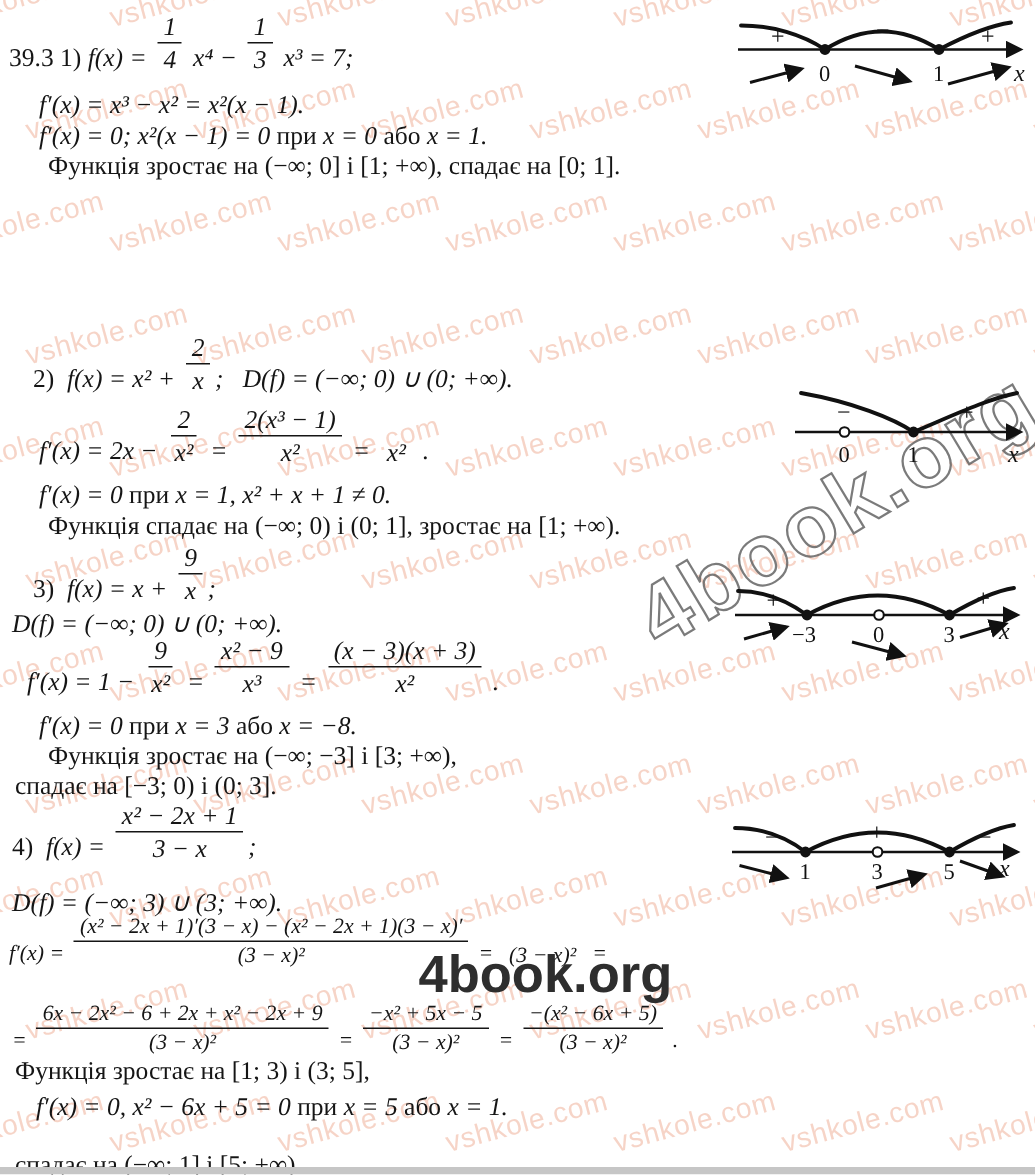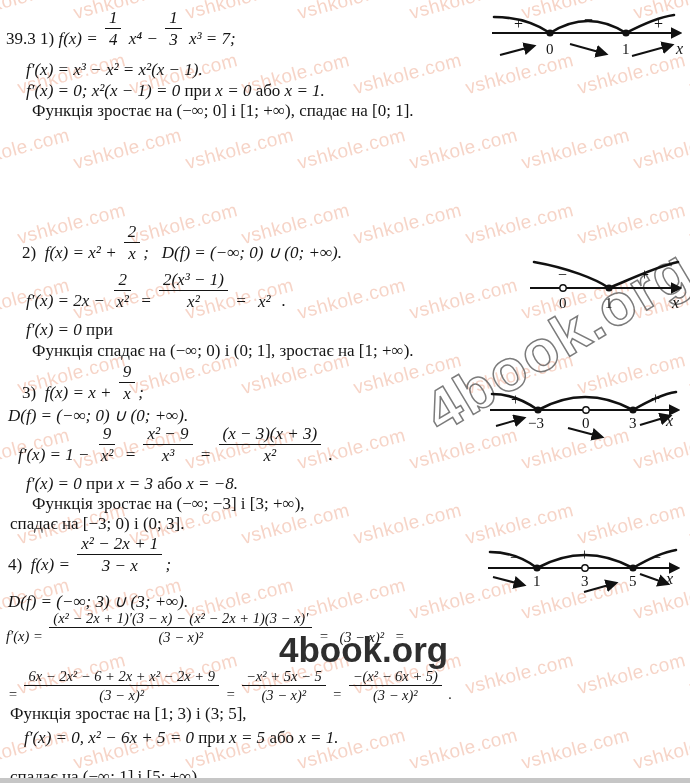--- a/index.html
+++ b/index.html
@@ -178,21 +178,21 @@
   <line class="arr" x1="142" y1="51" x2="182" y2="40" marker-end="url(#ah)"></line>
 </svg>
 
 <div class="line fl" style="left:22px;top:222px">
   <span class="w">2)  </span><span>f(x) = x² + </span><span class="frac"><span class="n">2</span><span class="d">x</span></span><span>;   </span><span>D(f) = (−∞; 0) ∪ (0; +∞).</span>
 </div>
 <div class="line fl" style="left:26px;top:270px">
   <span>f′(x) = 2x − </span><span class="frac"><span class="n">2</span><span class="d">x²</span></span><span> = </span><span class="frac"><span class="n">2(x³ − 1)</span><span class="d">x²</span></span><span> = </span><span class="frac"><span class="d">x²</span></span><span> .</span>
 </div>
 <div class="line fl" style="left:26px;top:320px">
-  <span>f′(x) = 0 </span><span class="w">при </span>
+  <span>f′(x) = 0 </span><span class="w">при </span><span>x = 1, x² + x + 1 ≠ 0.</span>
 </div>
 <div class="line tl" style="left:32px;top:341px">
   <span>Функція спадає на (−∞; 0) і (0; 1], зростає на [1; +∞).</span>
 </div>
 
 <svg class="diag" style="left:528px;top:252px" width="160" height="66">
   <line class="ax" x1="2" y1="36" x2="152" y2="36" marker-end="url(#ah)"></line>
   <path class="arc" d="M6,10 C40,16 68,27 81,36"></path>
   <path class="arc" d="M81,36 C105,26 130,14 150,10"></path>
   <circle class="odot" cx="35" cy="36" r="3.2"></circle>

